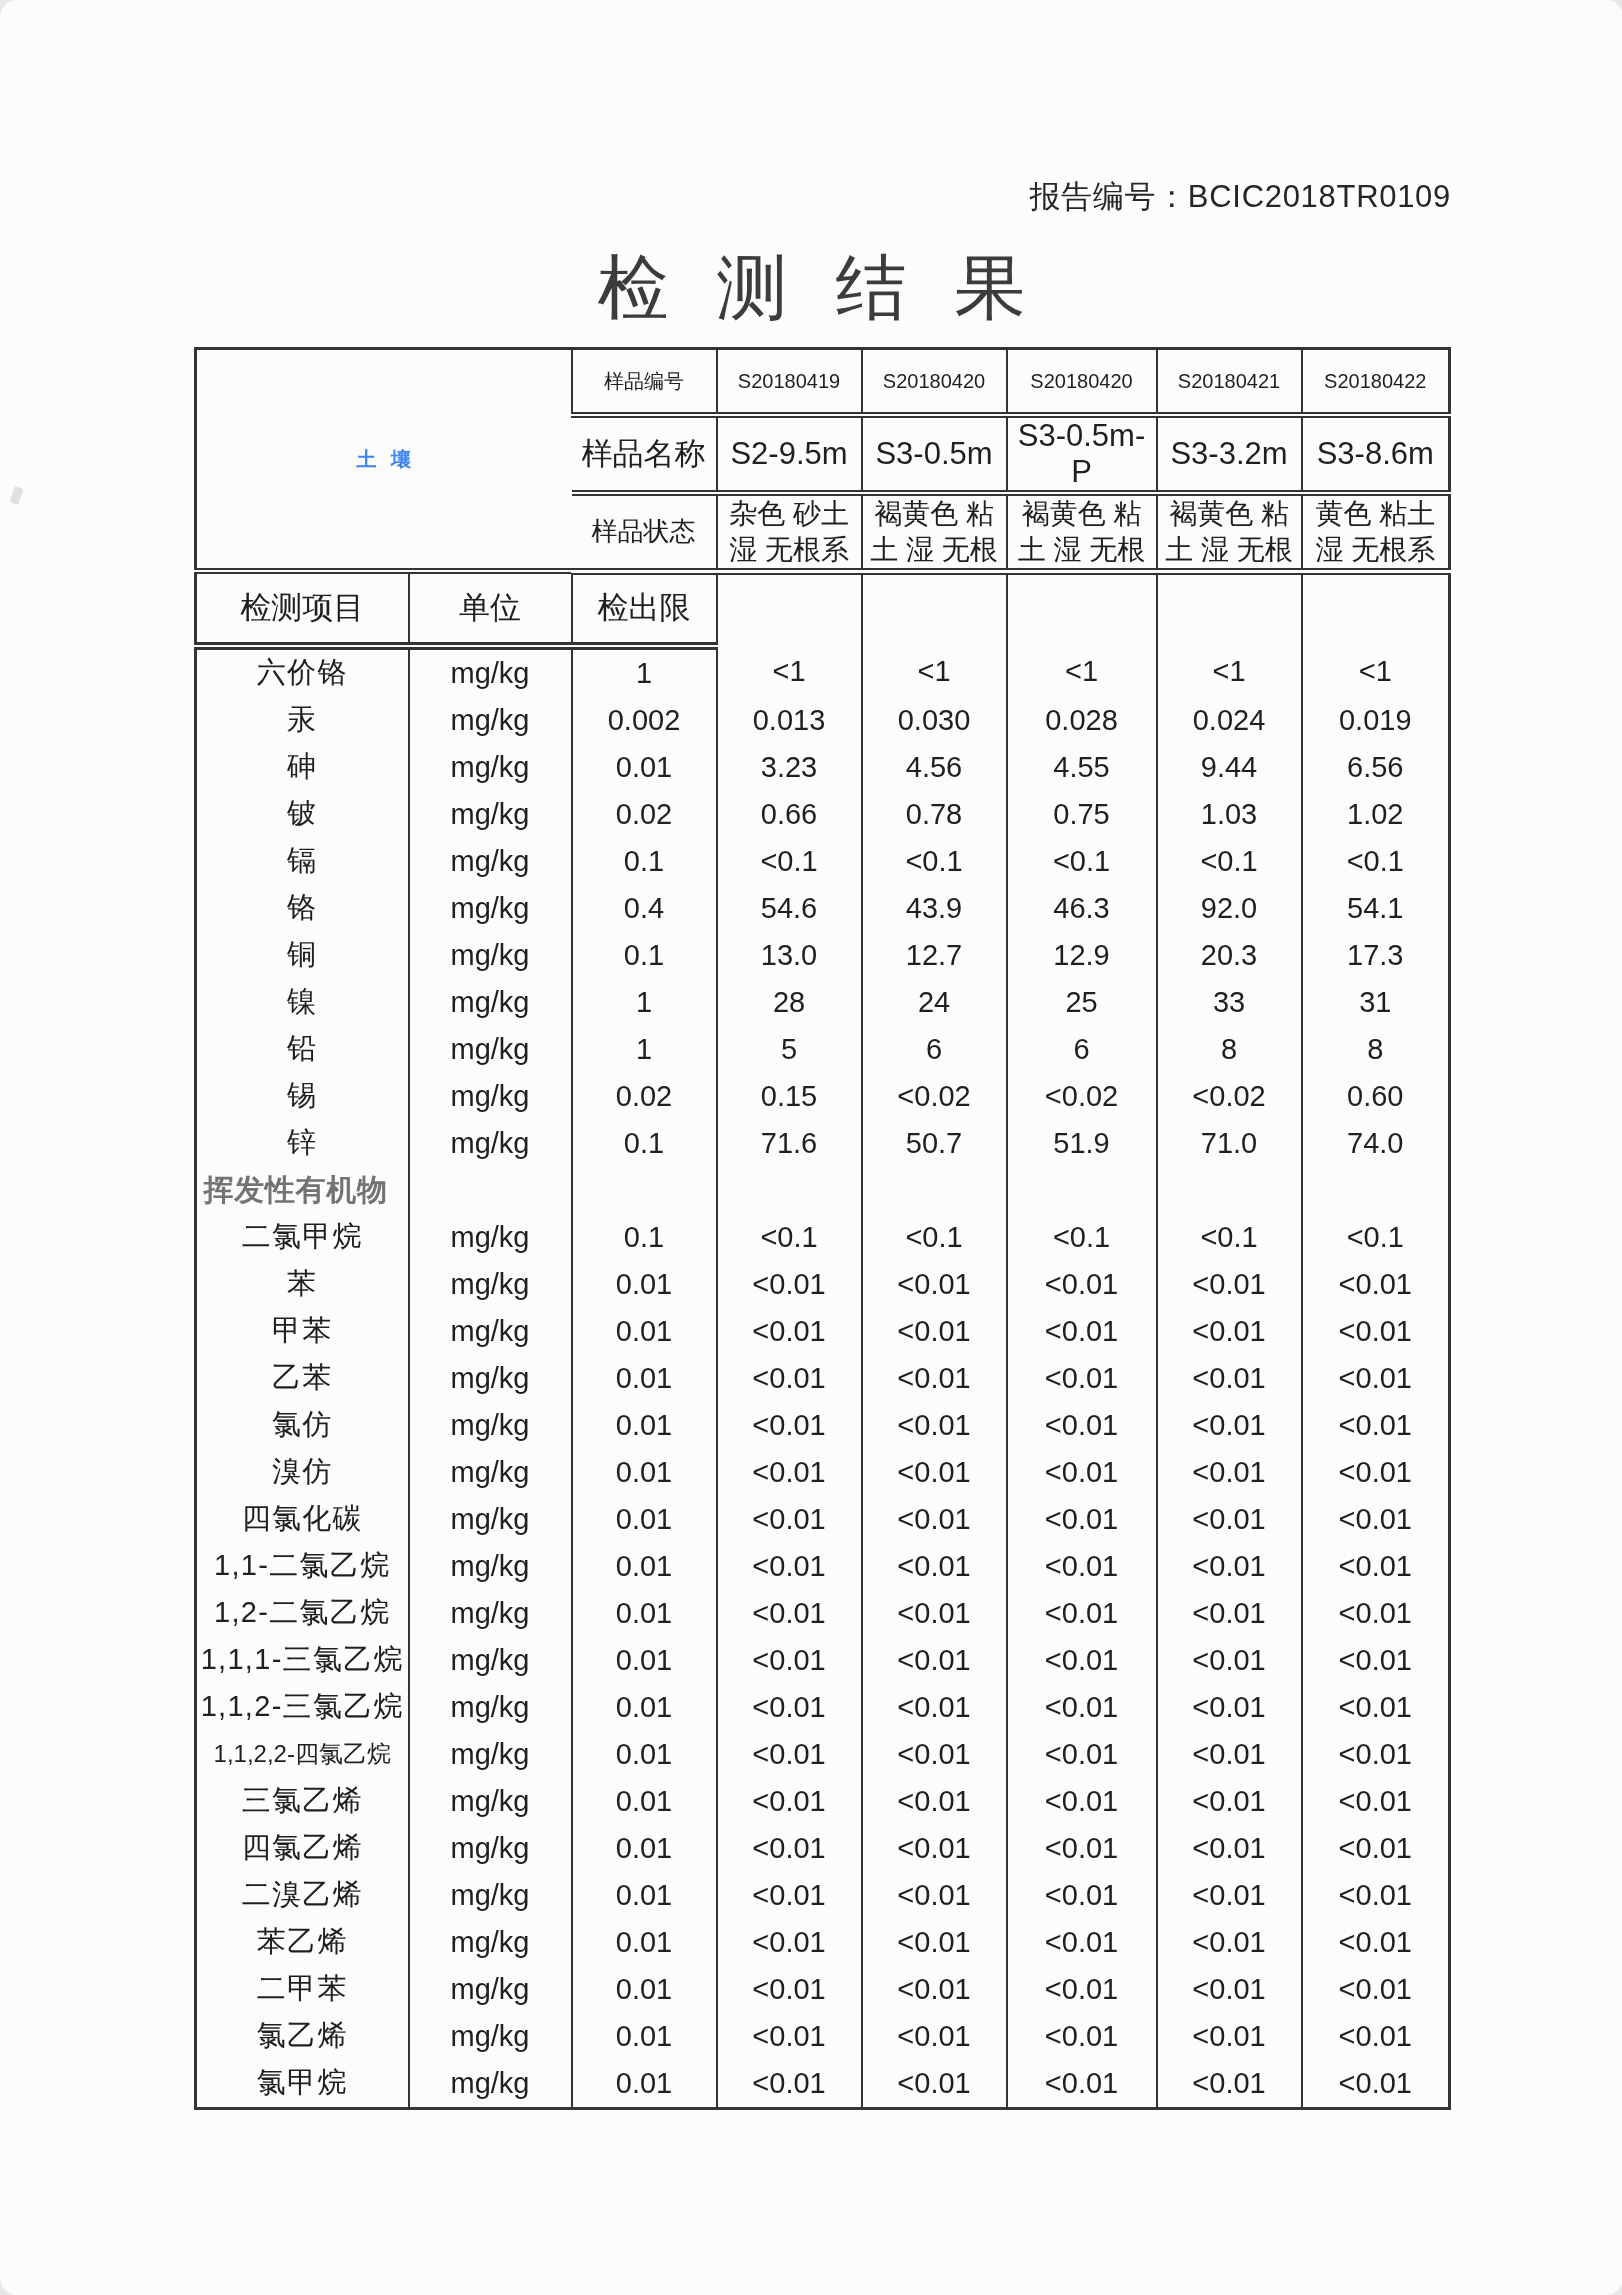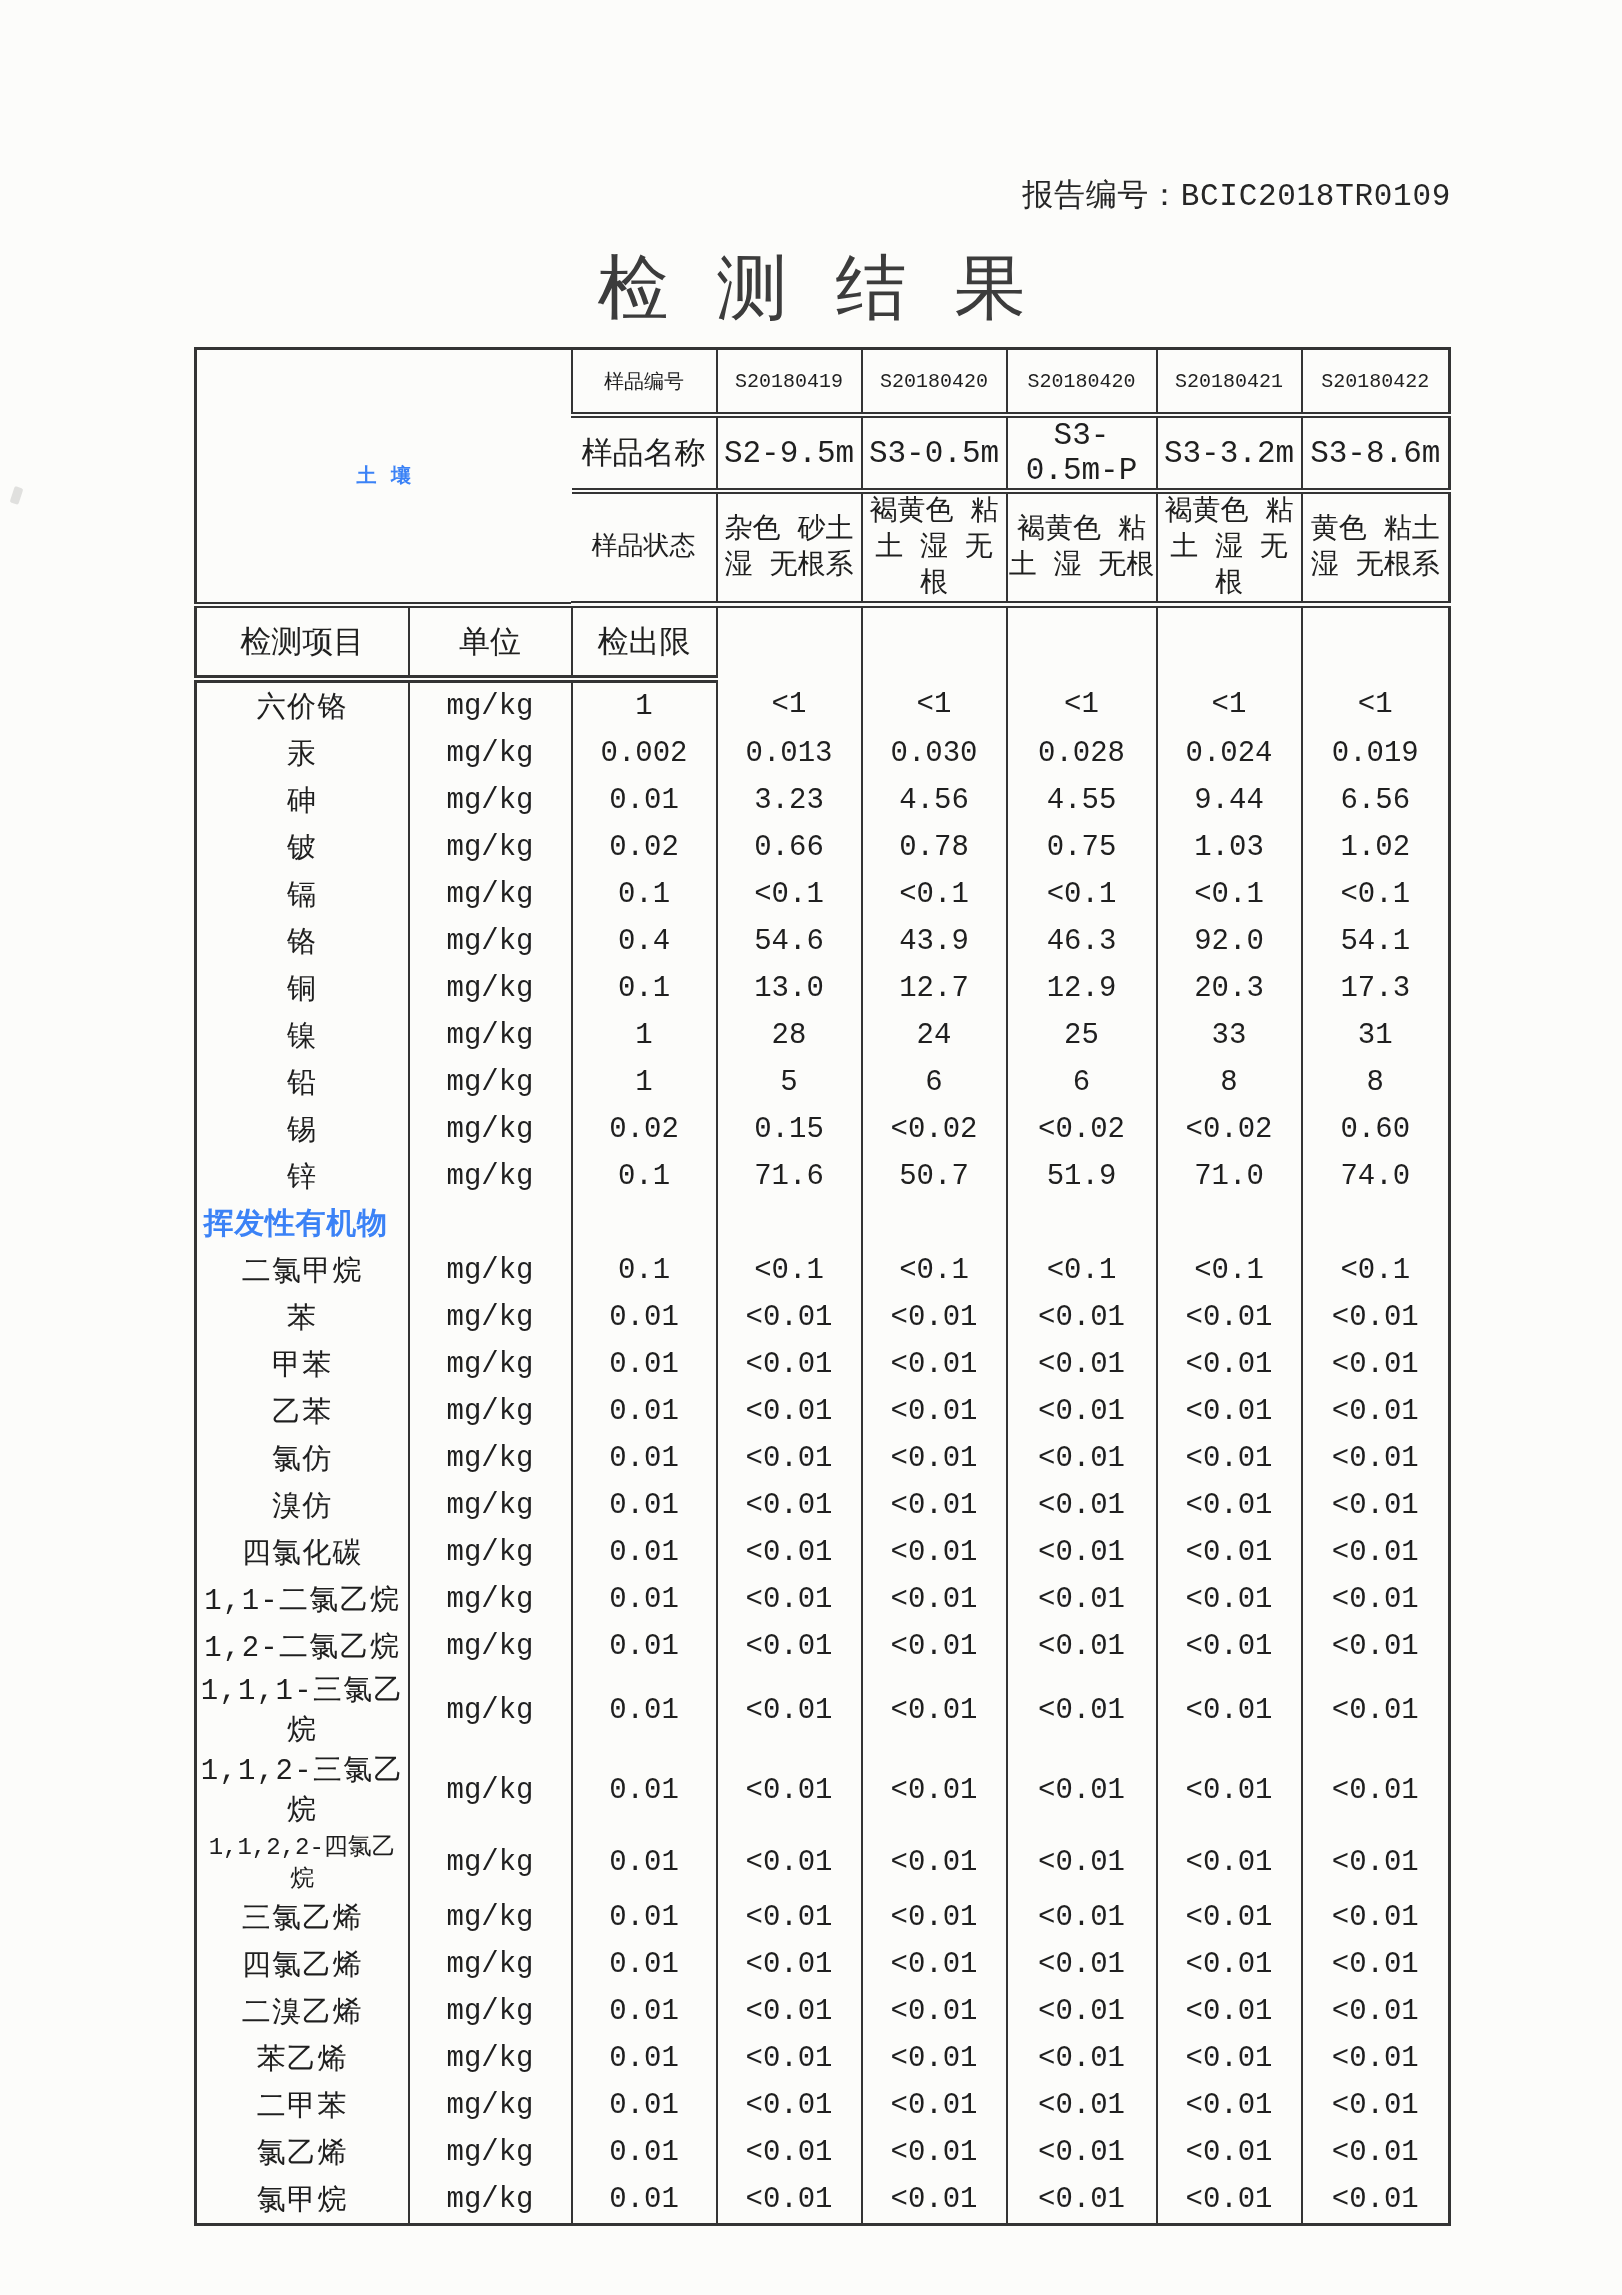--- a/index.html
+++ b/index.html
@@ -5,23 +5,24 @@
   :root{
     --ink:#1f1f1f;
     --line:#343434;
     --page:#fcfcfa;
   }
   html,body{margin:0;padding:0;background:#e8e8e8;}
   .page{
     position:relative;
     width:1623px;height:2295px;
     background:var(--page);
-    font-family:Liberation Mono, monospace;
+    font-family:Liberation Sans, sans-serif;
     color:var(--ink);
     overflow:hidden;
+    border-radius:17px;
   }
   
   .artifact{
     position:absolute;left:11.8px;top:487px;width:9.2px;height:17px;
     background:#c9c9c6;opacity:.55;border-radius:2px;transform:rotate(18deg);
   }
   .meta{
     position:absolute;top:178px;right:172px;
     text-align:right;font-size:31px;line-height:37px;color:#262626;
     letter-spacing:0.7px;white-space:nowrap;
@@ -56,21 +57,21 @@
   td.hlabel{font-size:31px;}
   tr.chr td{height:67px;font-size:31px;}
   tr.chr td.chl{border-bottom:8.5px double var(--line);}
   
   tr.dr td{height:47px;border-top:none;}
   tr.dr td.item{letter-spacing:1.3px;}
   tr.dr.sm td.item{font-size:24px;letter-spacing:0;}
   tr.sec td{height:47px;}
   tr.sec td.sechead{
     text-align:left;font-weight:bold;font-size:30px;
-    padding-left:6.5px;letter-spacing:0.7px;white-space:nowrap;color:#3b82f6;margin-top:6px;
+    padding-left:6.5px;letter-spacing:0.7px;white-space:nowrap;color:#737373;margin-top:6px;
   }
 </style>
 </head>
 <body>
 
 <div class="page">
 
   <div class="artifact"></div>
 
   <div class="meta">

